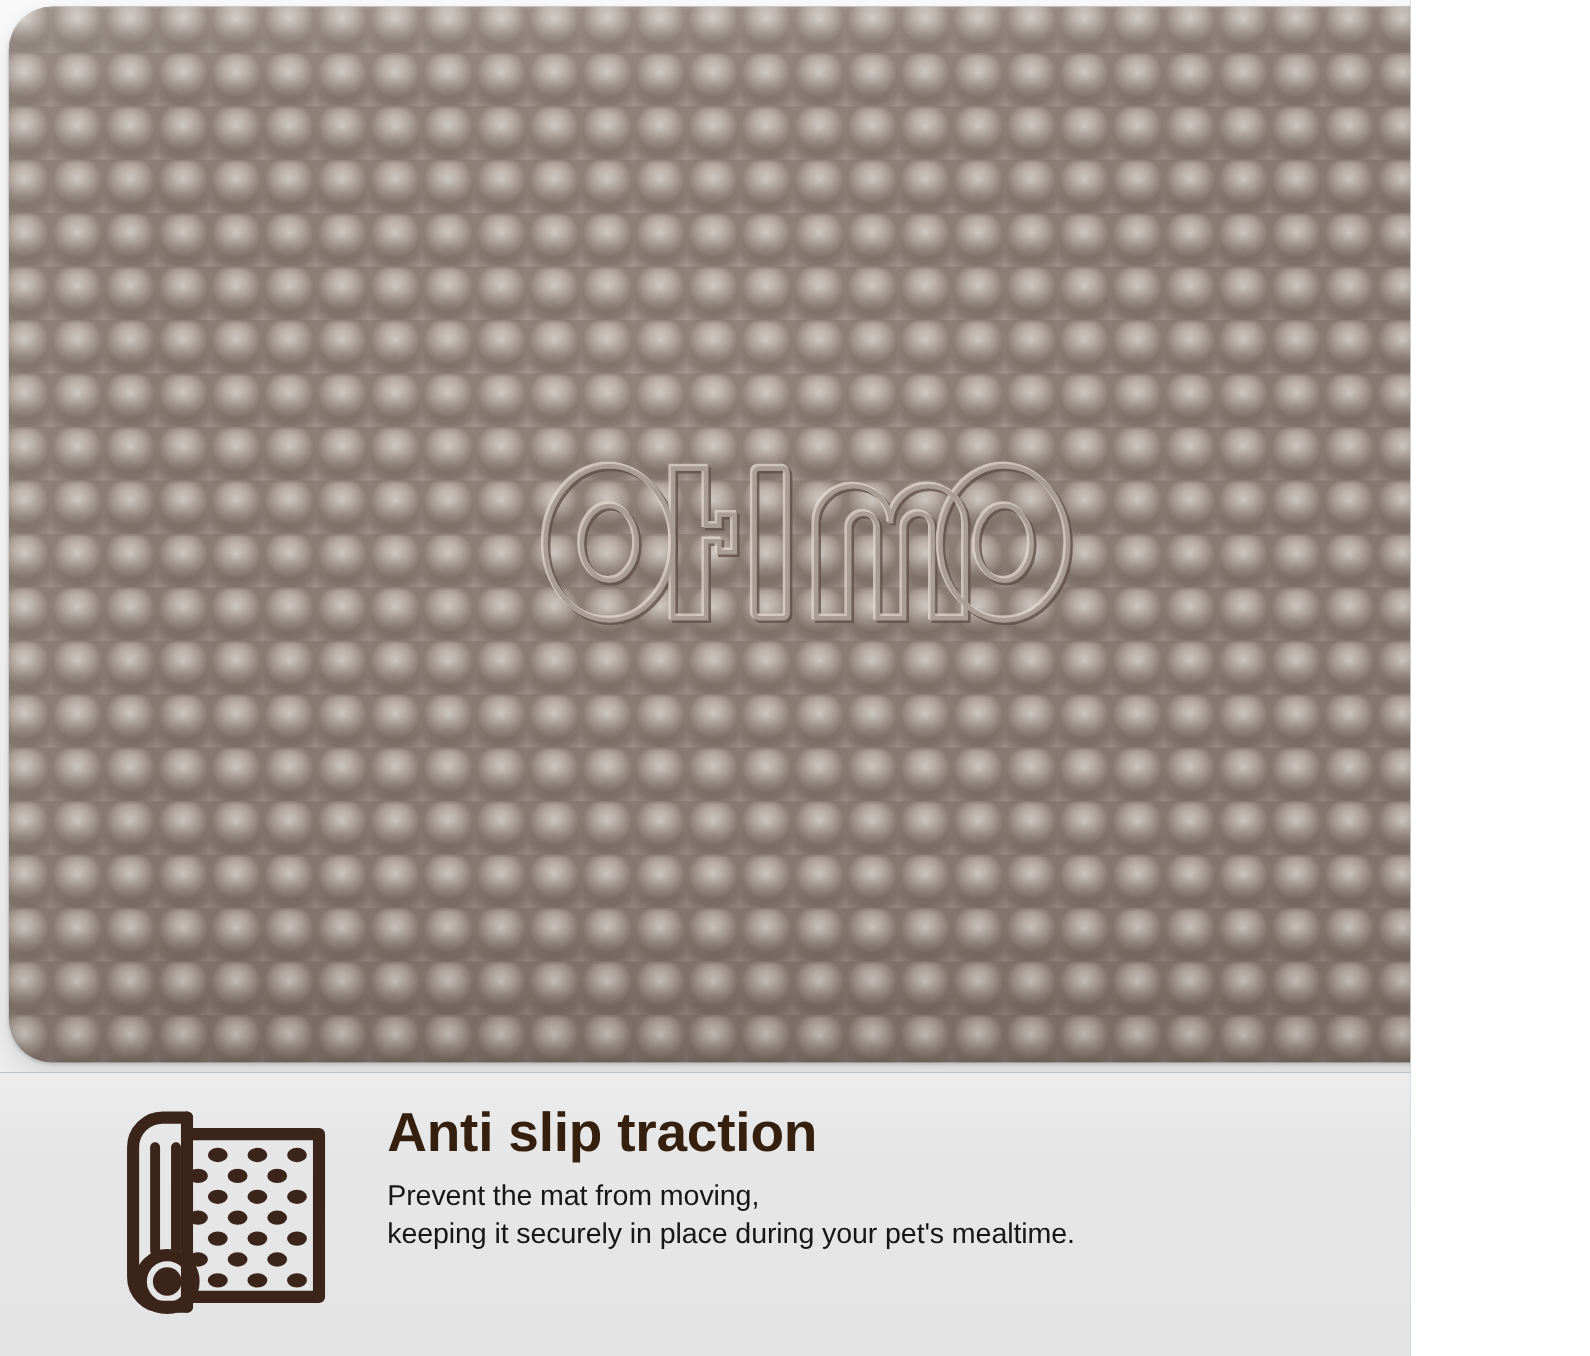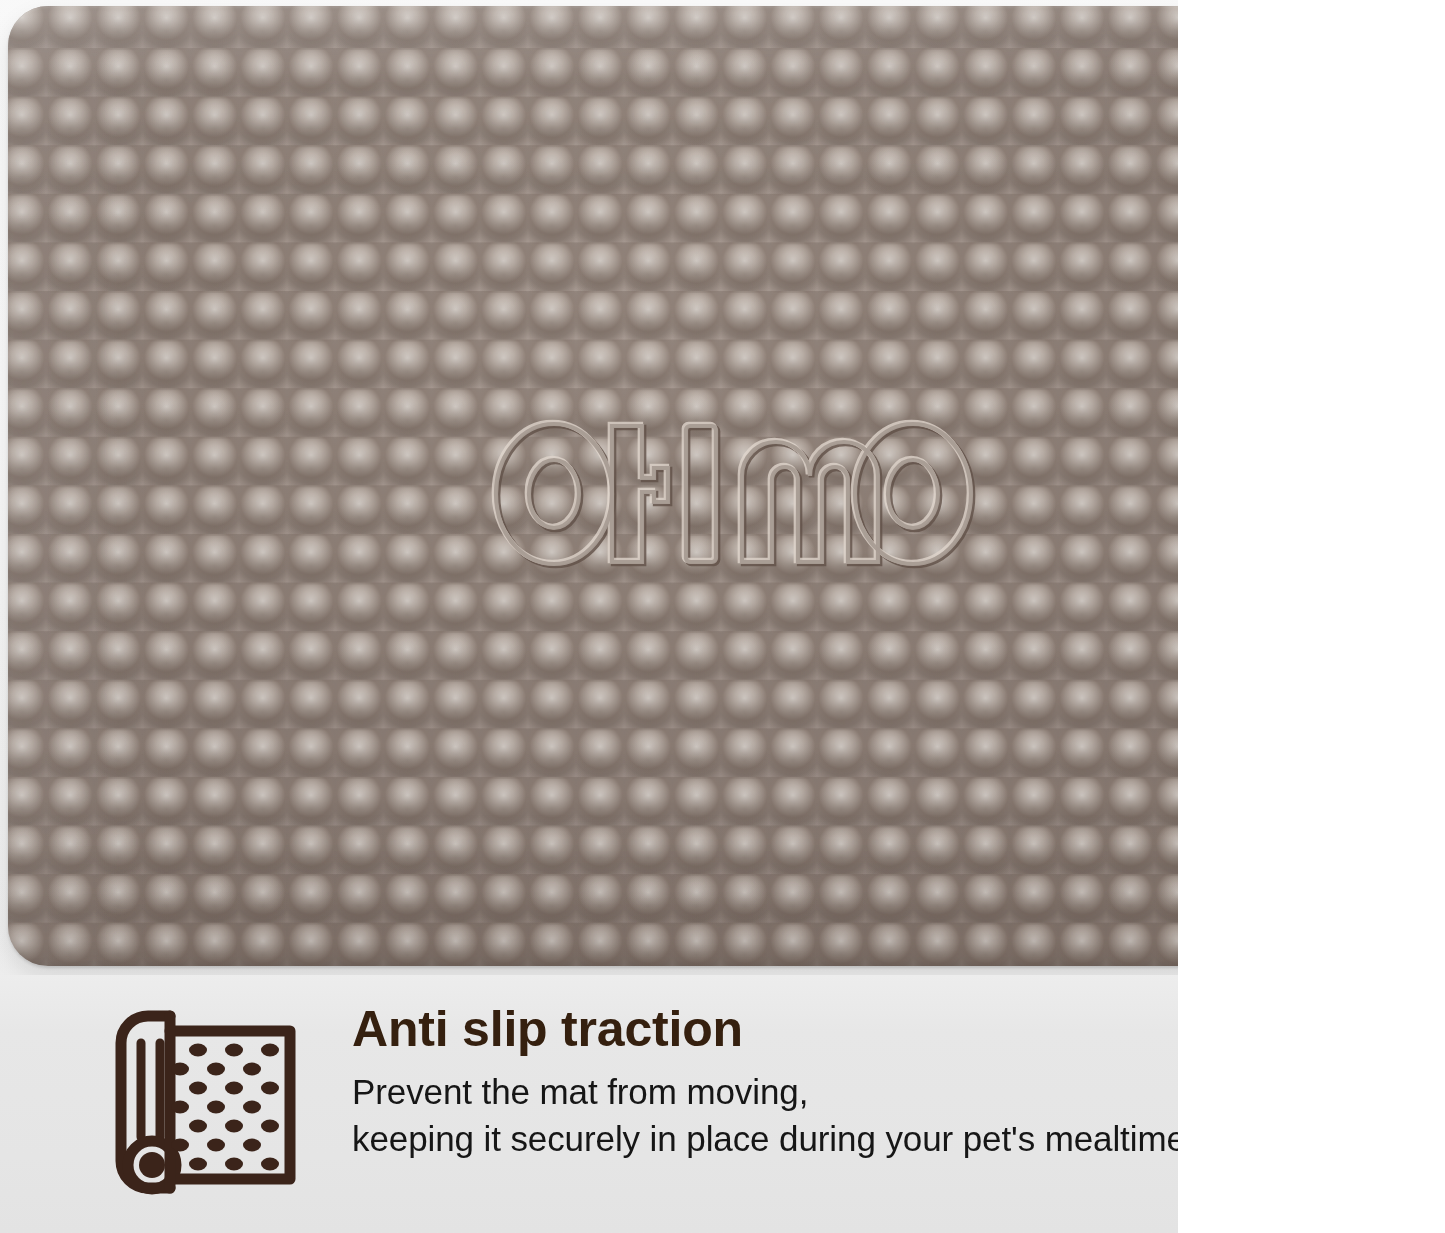--- a/index.html
+++ b/index.html
@@ -10,24 +10,25 @@
   body {
     width: 1445px;
     height: 1233px;
     font-family: "Liberation Sans", sans-serif;
     overflow: hidden;
     position: relative;
   }
 
   #page {
     position: relative;
-    width: 1178px;
+    width: 1270px;
     height: 1233px;
     background: #0c4a6e;
     overflow: hidden;
+    padding-left: 12px;
   }
 
   
   .hero {
     position: absolute;
     left: 0;
     top: 0;
     width: 1445px;
     height: 975px;
     background: linear-gradient(180deg, #ffffff 0%, #fdfdfd 40%, #f2f2f2 100%);
@@ -144,21 +145,21 @@
     font-size: 50px;
     font-weight: bold;
     line-height: 1.04;
     color: #35200f;
     letter-spacing: -0.2px;
   }
 
   .feature-desc {
     margin: 14px 0 0 0;
     font-family: "Liberation Sans", sans-serif;
-    font-size: 35px;
+    font-size: 26px;
     font-weight: normal;
     line-height: 1.33;
     color: #161616;
     letter-spacing: -0.1px;
     white-space: pre-line;
   }
 </style>
 </head>
 <body>
 

